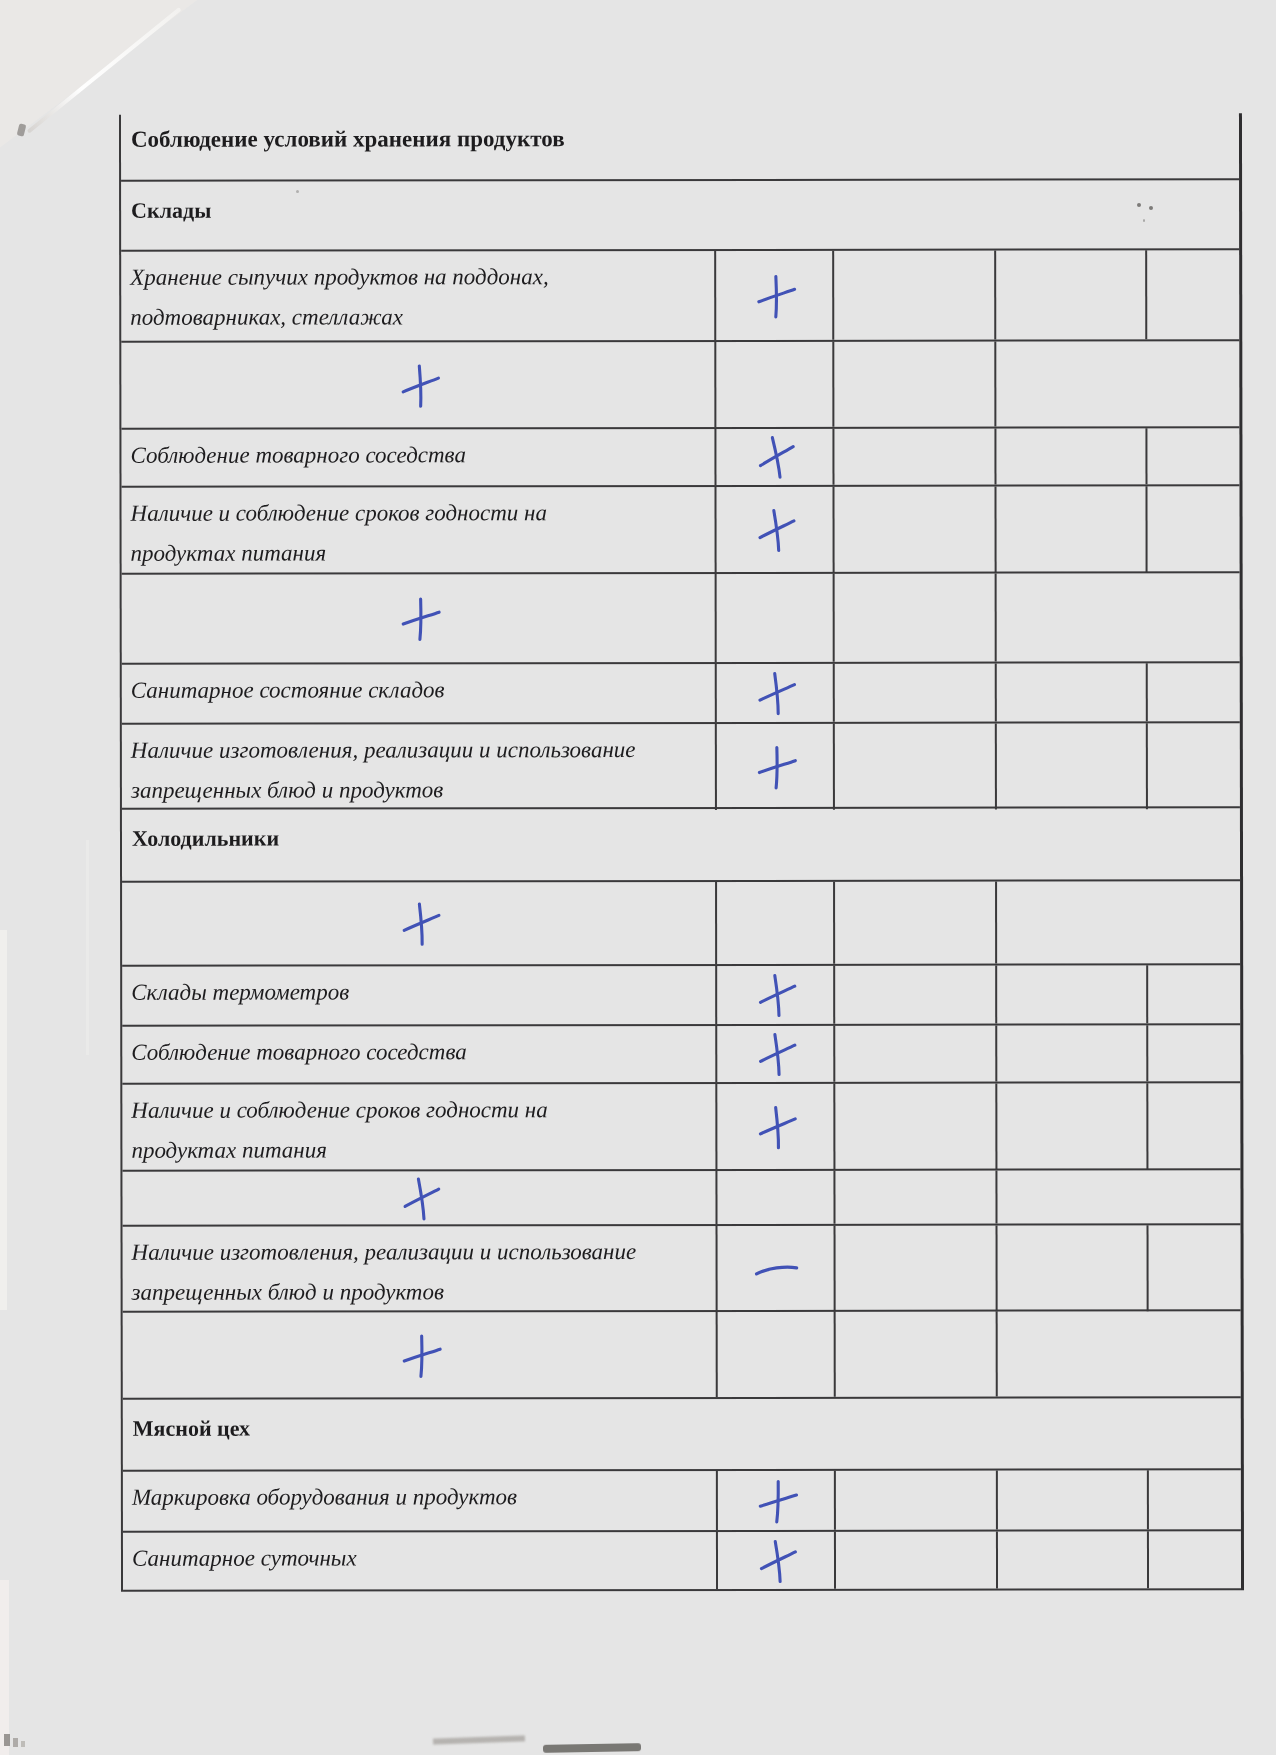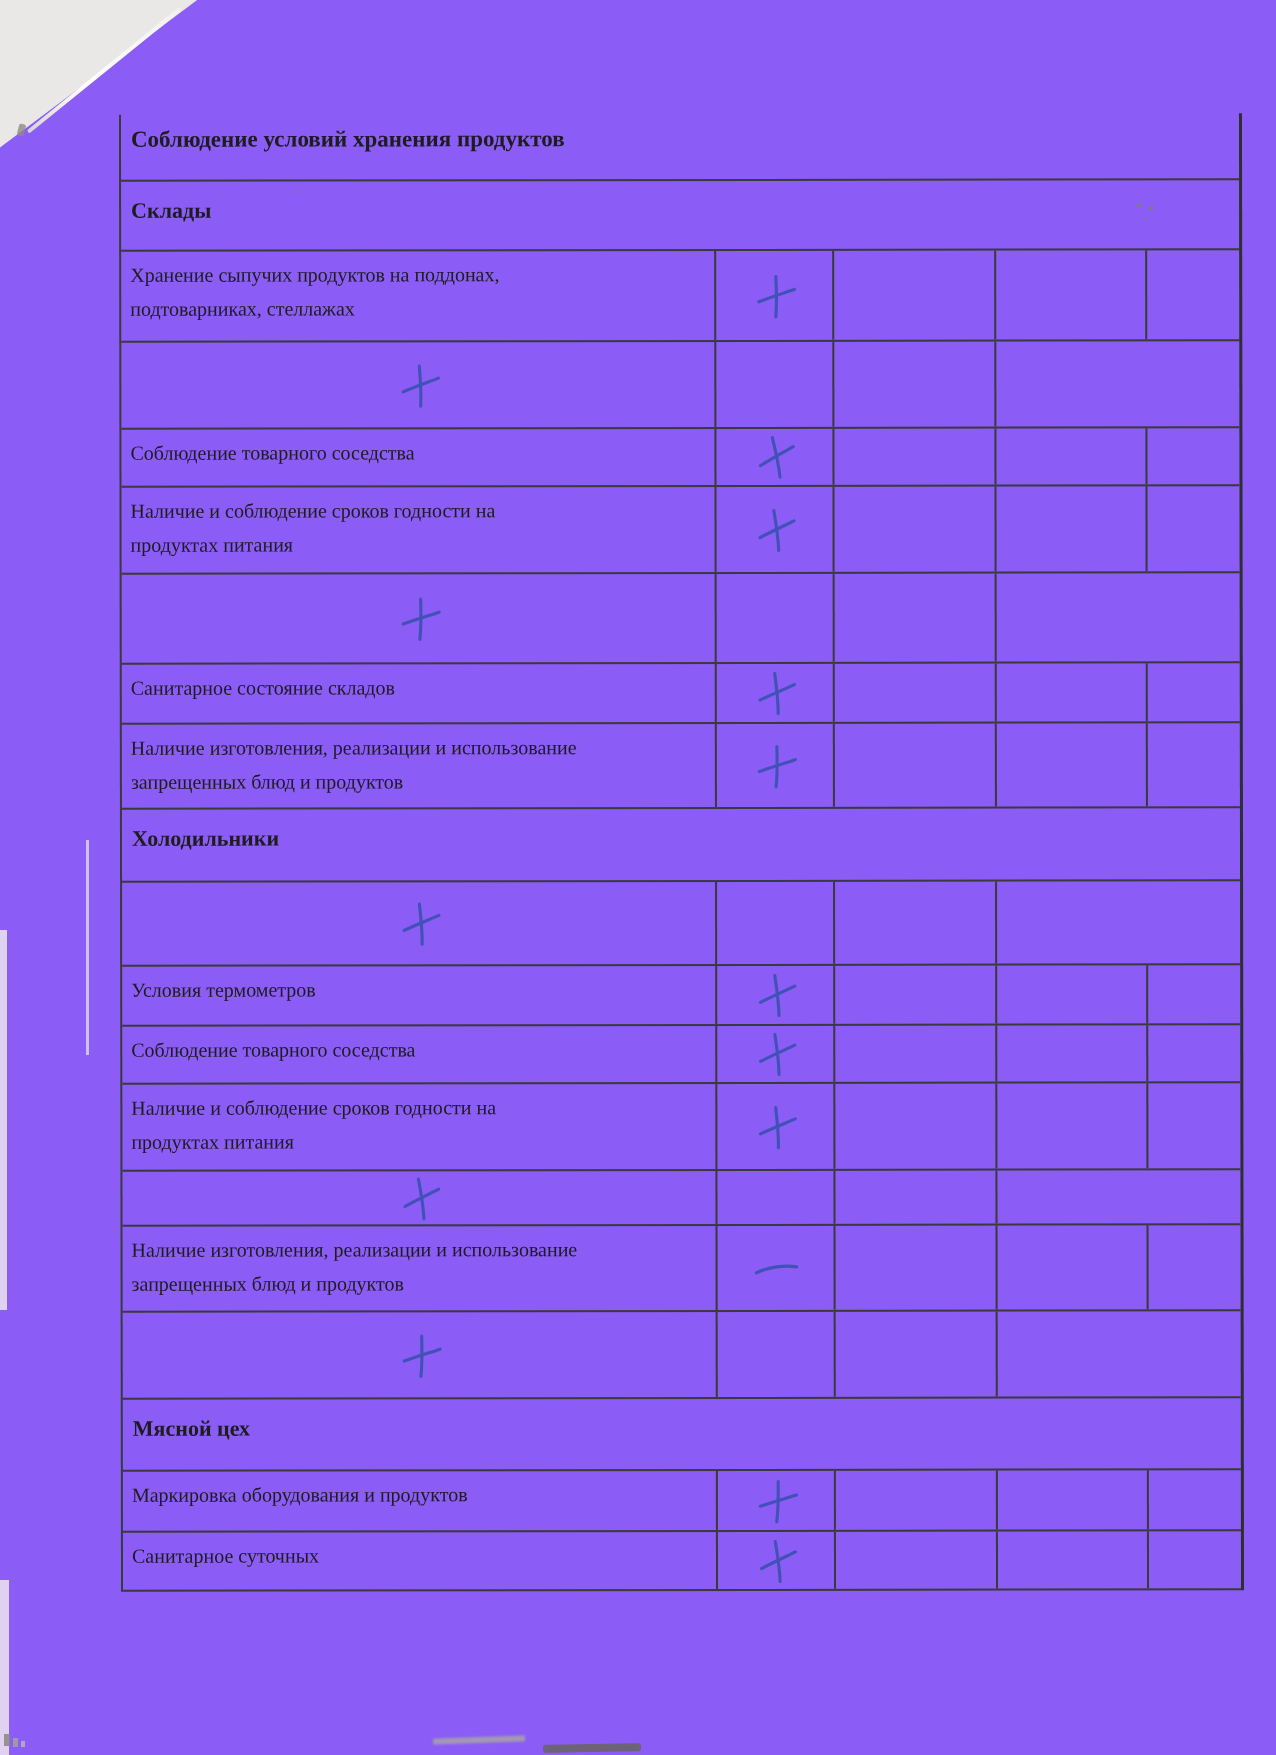--- a/index.html
+++ b/index.html
@@ -9,21 +9,21 @@
   }
   html,body{margin:0;padding:0;}
   body{
     width:1276px;height:1755px;
     background:#fcfcfa;
     overflow:hidden;
     position:relative;
     font-family:"Liberation Serif","DejaVu Serif",serif;
     color:var(--text);
   }
-  .page{position:absolute;inset:0;background:#8b5cf6;}
+  .page{position:absolute;inset:0;background:#e5e5e5;}
 
   
   .corner-shadow{
     position:absolute;left:0;top:0;width:212px;height:152px;
     background:#eae8e6;
     clip-path:polygon(0 0,93% 0,0 97%);
   }
   .corner-fold-line{
     position:absolute;left:28px;top:130px;width:196px;height:4px;
     background:linear-gradient(90deg,#d6d3d0, #ffffff 35%, #f2f1ef);
@@ -93,22 +93,23 @@
     grid-template-columns:595px 118px 162px 151px 97px;
   }
   .row-item .cell{
     box-sizing:border-box;
     border-right:2px solid var(--line);
     position:relative;
   }
   .row-item .cell:last-child{border-right:none;}
   .item-text{
     display:block;padding:6px 14px 0 9px;
-    font-size:20px;line-height:34px;
+    font-size:23px;line-height:40px;
     white-space:pre-line;
+    font-style:italic;
   }
   .check-cell{
     display:flex;align-items:center;justify-content:center;
   }
   .mark{line-height:0;}
   .mark svg{display:block;}
 </style>
 </head>
 <body>
 
@@ -255,21 +256,21 @@
               <path d="M10 30 C22 27 38 24 47 22" fill="none" stroke="#4152b6" stroke-width="3.1" stroke-linecap="round"></path>
             </svg>
           </span>
         </div>
         <div class="cell check-cell"></div>
         <div class="cell check-cell"></div>
         <div class="cell check-cell"></div>
       </div>
       <div class="row row-item" style="height: 60px;">
         <div class="cell">
-          <span class="item-text">Условия термометров</span>
+          <span class="item-text">Склады термометров</span>
         </div>
         <div class="cell check-cell">
           <span class="mark">
             <svg width="52" height="52" viewBox="0 0 52 52" style="transform:rotate(-13deg)">
               <path d="M30 7 C29 20 28 33 25 47" fill="none" stroke="#4152b6" stroke-width="3.1" stroke-linecap="round"></path>
               <path d="M10 30 C22 27 38 24 47 22" fill="none" stroke="#4152b6" stroke-width="3.1" stroke-linecap="round"></path>
             </svg>
           </span>
         </div>
         <div class="cell check-cell"></div>

